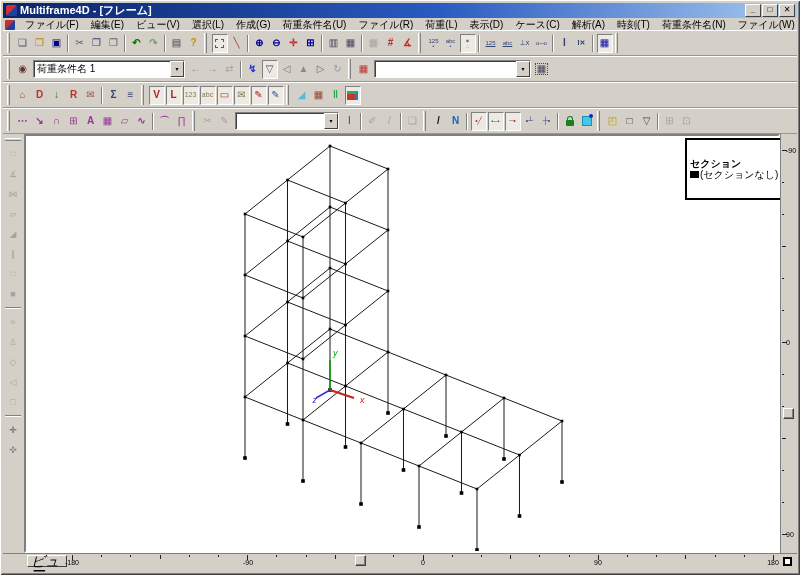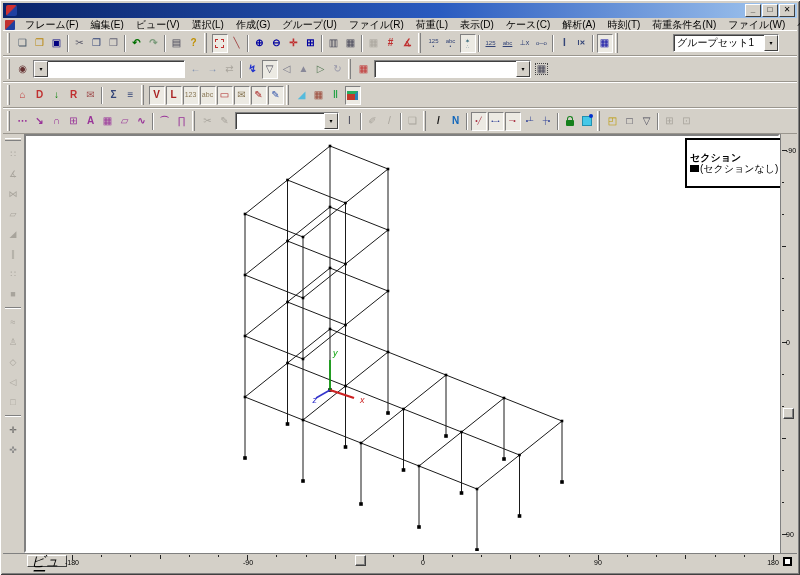--- a/index.html
+++ b/index.html
@@ -58,21 +58,21 @@
   .ltgrip{ width:16px; height:3px; margin:2px 0 3px 0;
     border-top:1px solid #fff; border-bottom:1px solid #808080; flex:none; }
   .ltsep{ width:16px; height:2px; margin:3px 0;
     border-top:1px solid #808080; border-bottom:1px solid #fff; flex:none; }
   .ltbtn{ width:17px; height:17px; margin:1.5px 0; background:transparent; border:1px solid transparent;
     display:flex; align-items:center; justify-content:center; flex:none; padding:0; }
   .ltbtn .gl{ font-size:9px; }
   .canvas{ position:absolute; left:24px; top:134px; width:756px; height:419px; background:#fff;
     border:2px solid; border-color:#808080 #ffffff #ffffff #808080; }
   .legend{ position:absolute; left:659px; top:2px; width:109px; background:#fff;
-    border:2px solid #000; padding:12px 3px; white-space:nowrap; overflow:hidden; }
+    border:2px solid #000; padding:18px 3px; white-space:nowrap; overflow:hidden; }
   .legend-title{ font-size:10px; font-weight:bold; line-height:11px; }
   .legend-row{ display:flex; align-items:center; font-size:10px; line-height:11px; }
   .legend-swatch{ width:9px; height:7px; background:#000; margin-right:1px; flex:none; }
   .vruler{ position:absolute; left:780px; top:134px; width:16px; height:419px; background:#d4d0c8;
     border-left:1px solid #808080; }
   .bottombar{ position:absolute; left:3px; right:3px; top:553px; height:14px; background:#d4d0c8;
     border-top:1px solid #808080; }
   .viewtab{ position:absolute; left:24px; top:1px; width:40px; height:12px; background:#d4d0c8;
     border:1px solid; border-color:#fff #404040 #404040 #fff; font-size:14px; line-height:10px; padding-left:3px;font-style:italic; }
   .hruler{ position:absolute; left:64px; top:0; width:712px; height:14px; }
@@ -84,35 +84,36 @@
     border:1px solid; border-color:#fff #404040 #404040 #fff; box-shadow:inset -1px -1px 0 #808080; }
   .cornerbox{ position:absolute; left:777px; top:1px; width:15px; height:13px;
     display:flex; align-items:center; justify-content:center; background:#d4d0c8; }
   .cornerbox .sq{ width:9px; height:9px; border:2px solid #000; background:#fff; }
 </style>
 </head>
 <body>
 
 <div class="titlebar">
   <span class="applogo"></span>
+  <span class="title-text">Multiframe4D - [フレーム]</span>
   <span class="tb-spacer"></span>
   <span class="winbtn">_</span>
   <span class="winbtn">□</span>
   <span class="winbtn">✕</span>
 </div>
 
 <div class="menubar">
   <span class="childicon"></span>
   <span id="menu-items" style="display:flex;">
-      <span class="menu-item">フレーム(F)</span>
+      <span class="menu-item">ファイル(F)</span>
       <span class="menu-item">編集(E)</span>
       <span class="menu-item">ビュー(V)</span>
       <span class="menu-item">選択(L)</span>
       <span class="menu-item">作成(G)</span>
-      <span class="menu-item">グループ(U)</span>
+      <span class="menu-item">荷重条件名(U)</span>
       <span class="menu-item">ファイル(R)</span>
       <span class="menu-item">荷重(L)</span>
       <span class="menu-item">表示(D)</span>
       <span class="menu-item">ケース(C)</span>
       <span class="menu-item">解析(A)</span>
       <span class="menu-item">時刻(T)</span>
       <span class="menu-item">荷重条件名(N)</span>
       <span class="menu-item">ファイル(W)</span>
       <span class="menu-item">ヘルプ(H)</span>
     </span>
@@ -223,31 +224,28 @@
       <span class="gl" style="color: rgb(51, 68, 119); font-weight: bold;">I</span>
     </button>
     <button class="tbtn">
       <span class="gl" style="color: rgb(51, 68, 119); font-size: 7px; font-weight: bold;">I✕</span>
     </button>
     <div class="tsep"></div>
     <button class="tbtn pressed">
       <span class="gl" style="color: rgb(0, 0, 160);">▦</span>
     </button>
     <div class="tgrip"></div>
-    <div class="combo" style="width: 106px; margin-left: auto; margin-right: 18px;">
-      <div class="cfield">グループセット1</div>
-      <div class="cbtn">▾</div>
-    </div>
   </div>
 <div class="tbrow" id="tb2">
     <div class="tgrip"></div>
     <button class="tbtn">
       <span class="gl" style="color: rgb(102, 51, 51);">◉</span>
     </button>
     <div class="combo" style="width: 152px;">
+      <div class="cfield">荷重条件名 1</div>
       <div class="cbtn">▾</div>
     </div>
     <button class="tbtn">
       <span class="gl" style="color: rgb(122, 141, 176); font-weight: bold;">←</span>
     </button>
     <button class="tbtn">
       <span class="gl" style="color: rgb(122, 141, 176); font-weight: bold;">→</span>
     </button>
     <button class="tbtn disabled">
       <span class="gl" style="color: rgb(170, 170, 170);">⇄</span>

